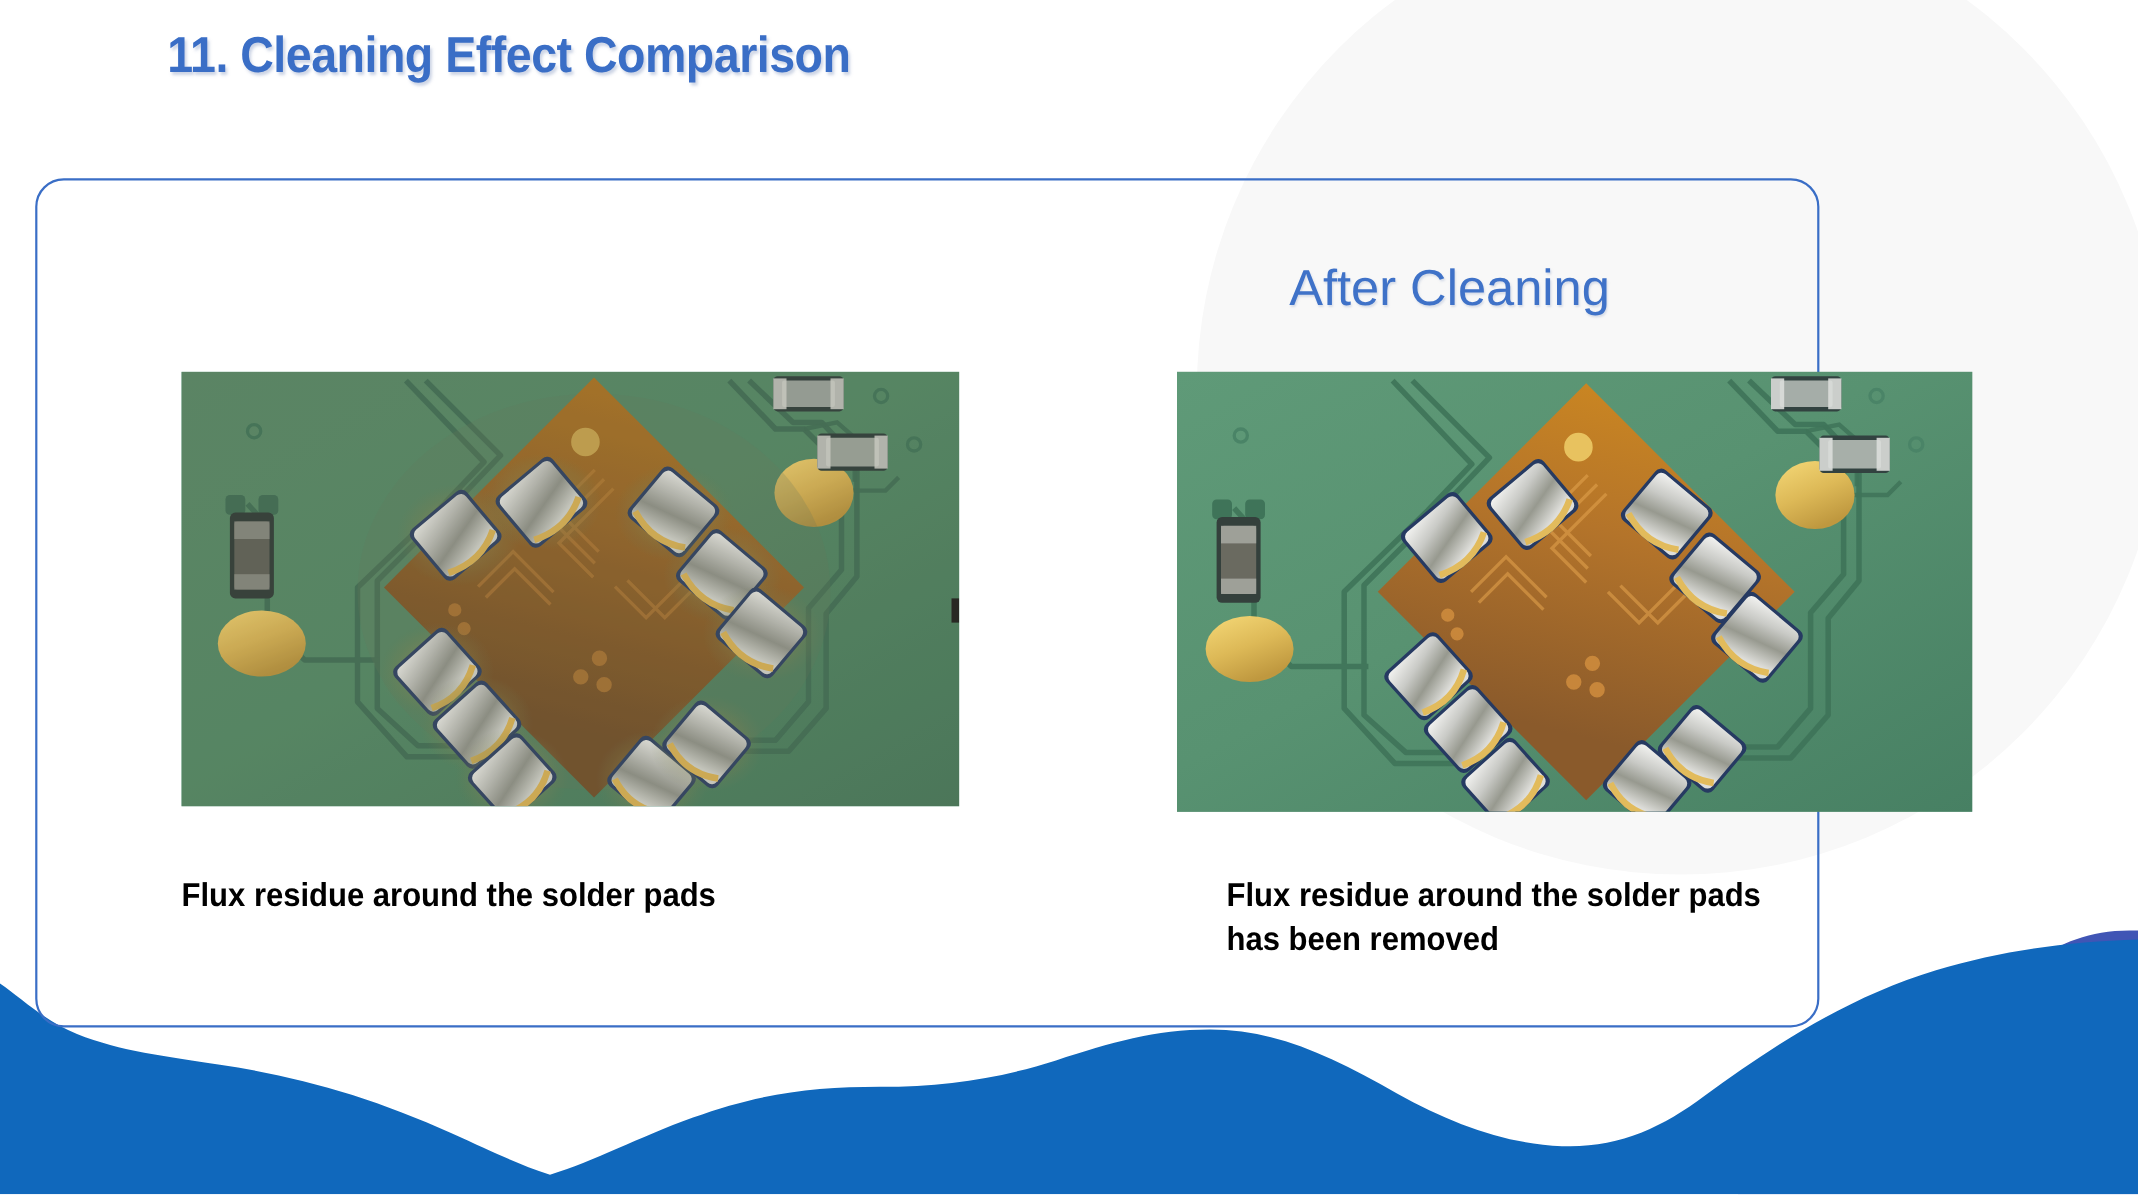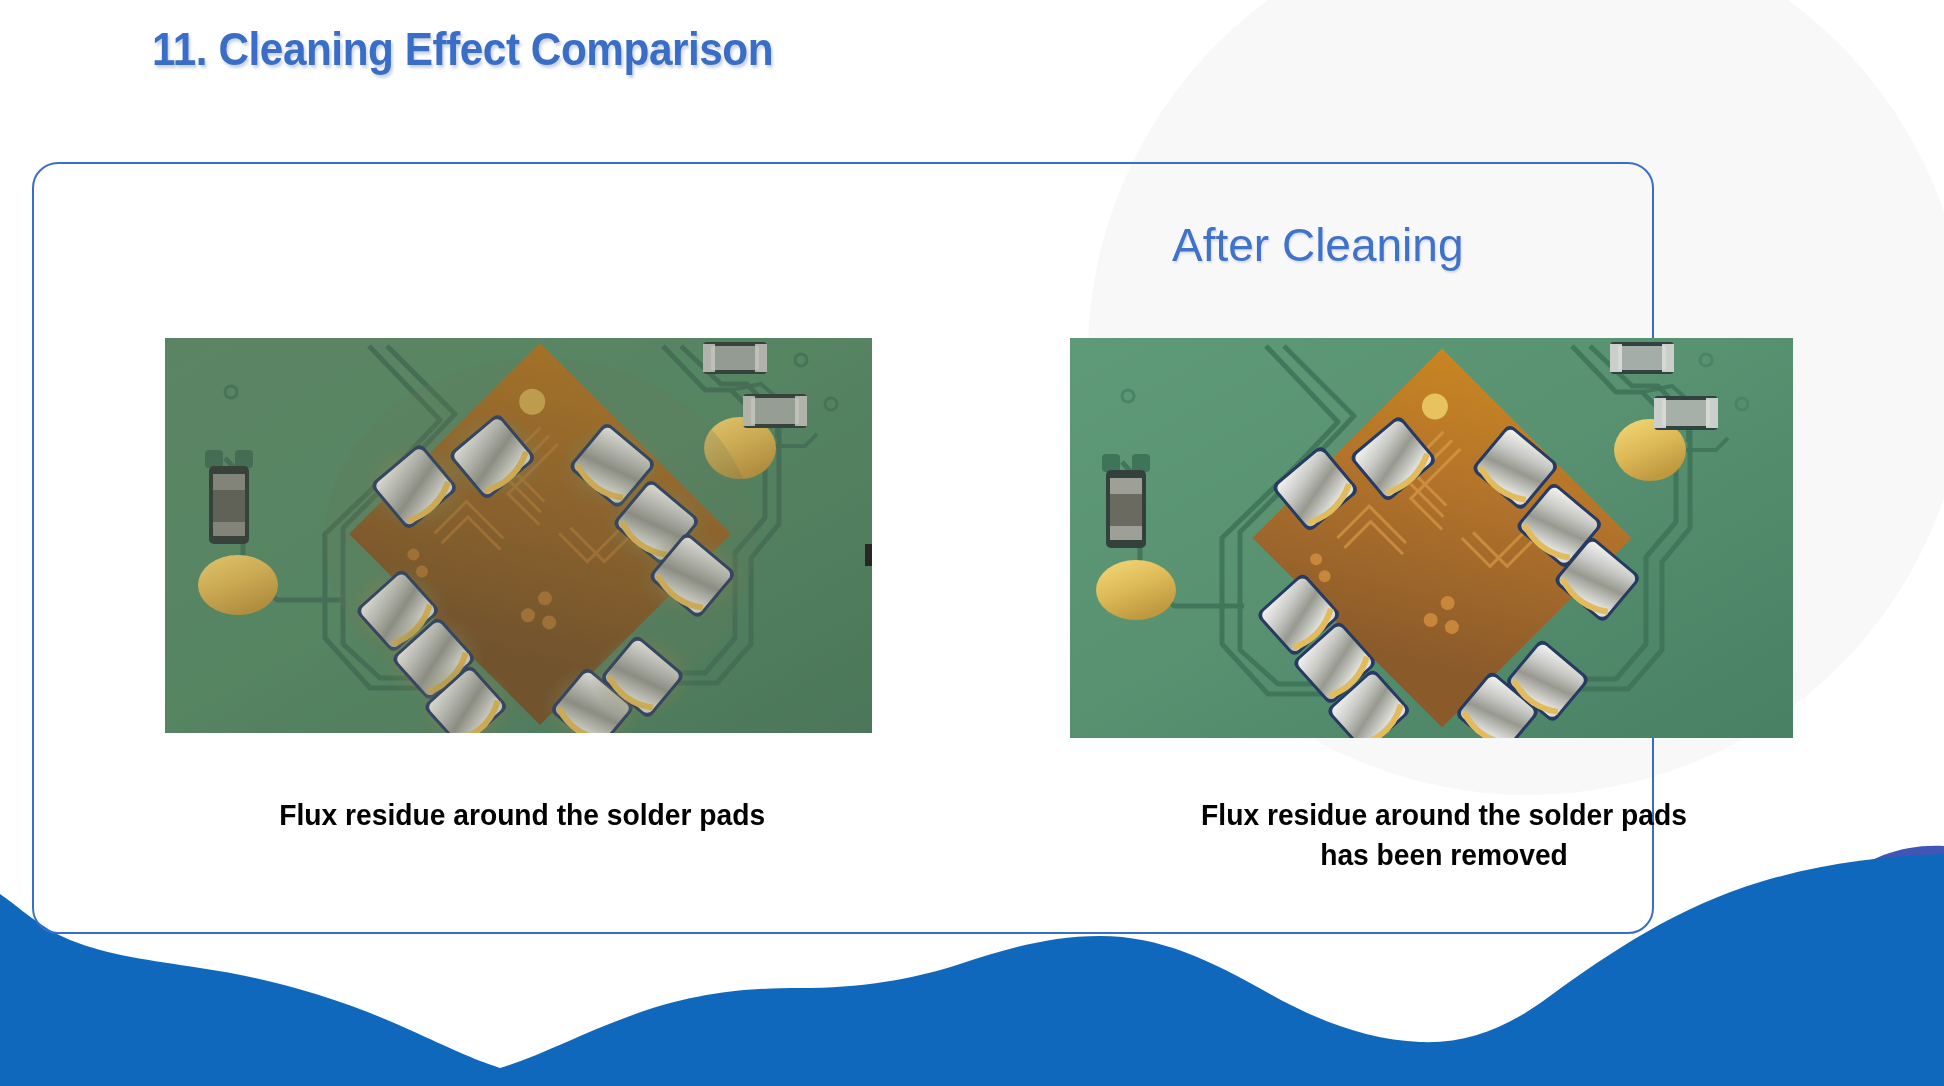--- a/index.html
+++ b/index.html
@@ -9,21 +9,20 @@
   }
   body {
     font-family: "Liberation Sans", sans-serif;
   }
   #slide {
     position: relative;
     width: 1944px;
     height: 1086px;
     overflow: hidden;
     background: #ffffff;
-    text-align: center;
   }
 
   
   .bg-circle {
     position: absolute;
     left: 1088px;
     top: -85px;
     width: 880px;
     height: 880px;
     border-radius: 50%;
@@ -71,21 +70,21 @@
   
   .col-heading {
     position: absolute;
     font-size: 46px;
     font-weight: normal;
     color: #3f72c8;
     white-space: nowrap;
     text-shadow: 1px 2px 2px rgba(150,165,200,0.35);
   }
   .col-heading.left  { left: 217px; top: 217px; }
-  .col-heading.right { left: 1172px; top: 218px; }
+  .col-heading.right { left: 1172px; top: 234px; }
 
   
   .pcb-frame {
     position: absolute;
     overflow: hidden;
     background: #4f8b6c;
   }
   .pcb-frame.left  { left: 165px;  top: 338px; width: 707px; height: 395px; }
   .pcb-frame.right { left: 1070px; top: 338px; width: 723px; height: 400px; }
   .pcb-frame svg { display: block; width: 100%; height: 100%; }

